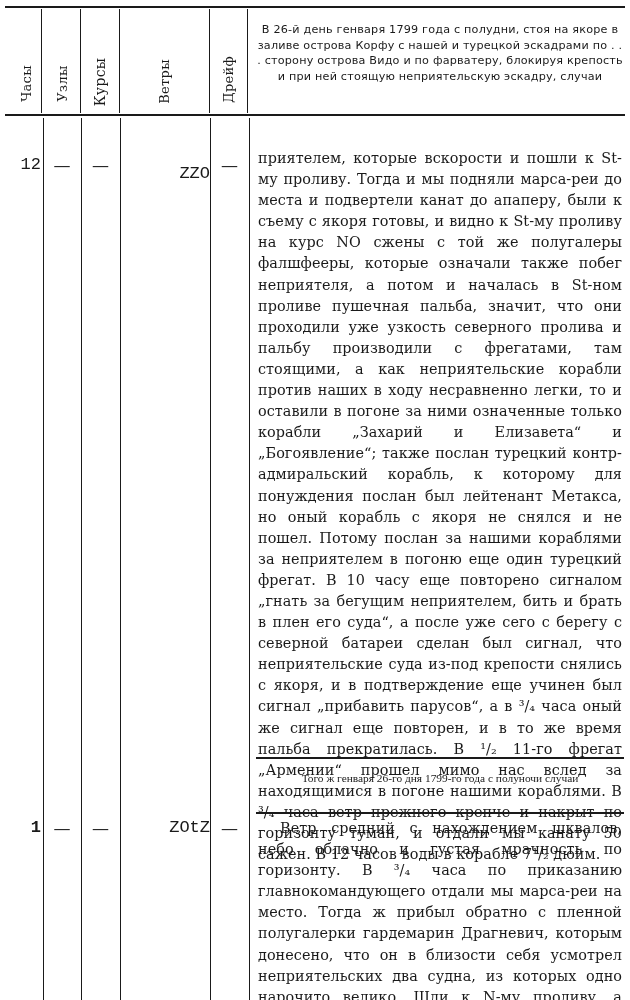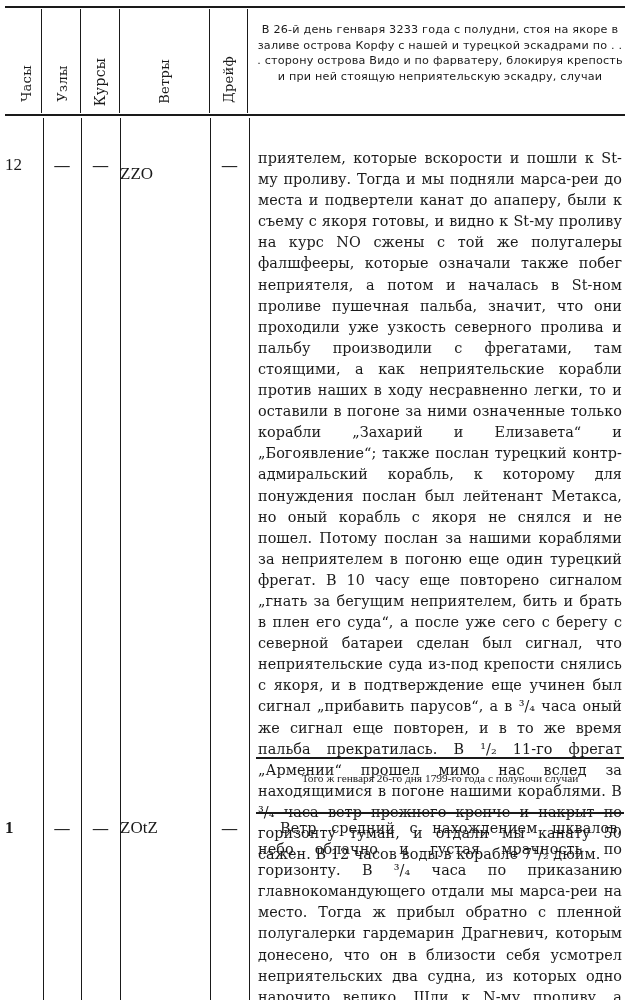--- a/index.html
+++ b/index.html
@@ -6,21 +6,21 @@
     body { width: 630px; height: 1000px; position: relative; overflow: hidden;
            font-family: "DejaVu Serif", serif; color: #1a1a1a; }
     .rule { position: absolute; height: 2px; background: #1a1a1a; }
     .thin { position: absolute; height: 1.5px; background: #1a1a1a; }
     .vline { position: absolute; width: 1.3px; background: #1a1a1a; }
     .hdr-rot { position: absolute; transform: rotate(-90deg); transform-origin: center center;
                white-space: nowrap; font-size: 13px; letter-spacing: 0.3px; text-align: center; }
     .hdr-text { position: absolute; left: 256px; width: 368px; top: 22px;
                 font-size: 11.2px; line-height: 15.6px; text-align: center; letter-spacing: 0.2px;
                 font-family: "DejaVu Sans", sans-serif; }
-    .cell { position: absolute; font-size: 17px; text-align: left; font-family: Liberation Serif, serif; }
+    .cell { position: absolute; font-size: 17px; text-align: right; font-family: Liberation Mono, monospace; }
     .dash { position: absolute; font-size: 17px; text-align: center; }
     .body-text { position: absolute; left: 258px; width: 364px; font-size: 14.4px;
                  line-height: 21.1px; text-align: justify; font-family: "DejaVu Serif", serif;
                  letter-spacing: 0.05px; }
     .sub-hdr { position: absolute; left: 256px; width: 368px; top: 770px; font-size: 11.4px;
                line-height: 16px; text-align: center; font-family: Liberation Serif, serif; }
     .para2 { text-indent: 22px; }
   </style>
 </head>
 <body>
@@ -40,21 +40,21 @@
 <div class="vline" style="left:120px; top:118px; height:882px;"></div>
 <div class="vline" style="left:210px; top:118px; height:882px;"></div>
 <div class="vline" style="left:249px; top:118px; height:882px;"></div>
 
 <div class="hdr-rot" style="left:-4px; top:76px; width:60px;">Часы</div>
 <div class="hdr-rot" style="left:32px; top:76px; width:60px;">Узлы</div>
 <div class="hdr-rot" style="left:70px; top:74px; width:60px; font-size:14px;">Курсы</div>
 <div class="hdr-rot" style="left:134px; top:74px; width:60px;">Ветры</div>
 <div class="hdr-rot" style="left:198px; top:72px; width:60px;">Дрейф</div>
 
-<div class="hdr-text">В 26-й день генваря 3233 года с полудни, стоя на якоре в заливе острова Корфу с нашей и турецкой эскадрами по . . . сторону острова Видо и по фарватеру, блокируя крепость и при ней стоящую неприятельскую эскадру, случаи</div>
+<div class="hdr-text">В 26-й день генваря 1799 года с полудни, стоя на якоре в заливе острова Корфу с нашей и турецкой эскадрами по . . . сторону острова Видо и по фарватеру, блокируя крепость и при ней стоящую неприятельскую эскадру, случаи</div>
 
 <div class="cell" style="left:5px; top:155px; width:36px;">12</div>
 <div class="dash" style="left:43px; top:155px; width:38px;">—</div>
 <div class="dash" style="left:81px; top:155px; width:39px;">—</div>
 <div class="cell" style="left:120px; top:164px; width:90px;">ZZO</div>
 <div class="dash" style="left:210px; top:155px; width:39px;">—</div>
 <div class="body-text" style="top:148px;">приятелем, которые вскорости и пошли к St-му проливу. Тогда и мы подняли марса-реи до места и подвертели канат до апаперу, были к съему с якоря готовы, и видно к St-му проливу на курс NO сжены с той же полугалеры фалшфееры, которые означали также побег неприятеля, а потом и началась в St-ном проливе пушечная пальба, значит, что они проходили уже узкость северного пролива и пальбу производили с фрегатами, там стоящими, а как неприятельские корабли против наших в ходу несравненно легки, то и оставили в погоне за ними означенные только корабли „Захарий и Елизавета“ и „Богоявление“; также послан турецкий контр-адмиральский корабль, к которому для понуждения послан был лейтенант Метакса, но оный корабль с якоря не снялся и не пошел. Потому послан за нашими кораблями за неприятелем в погоню еще один турецкий фрегат. В 10 часу еще повторено сигналом „гнать за бегущим неприятелем, бить и брать в плен его суда“, а после уже сего с берегу с северной батареи сделан был сигнал, что неприятельские суда из-под крепости снялись с якоря, и в подтверждение еще учинен был сигнал „прибавить парусов“, а в ³/₄ часа оный же сигнал еще повторен, и в то же время пальба прекратилась. В ¹/₂ 11-го фрегат „Армении“ прошел мимо нас вслед за находящимися в погоне нашими кораблями. В ³/₄ часа ветр прежнего крепче и накрыт по горизонту туман, и отдали мы канату 50 сажен. В 12 часов воды в корабле 7¹/₂ дюйм.</div>
 
 <div class="thin" style="left:256px; top:757px; width:368px;"></div>
 <div class="sub-hdr">Того ж генваря 26-го дня 1799-го года с полуночи случаи</div>

